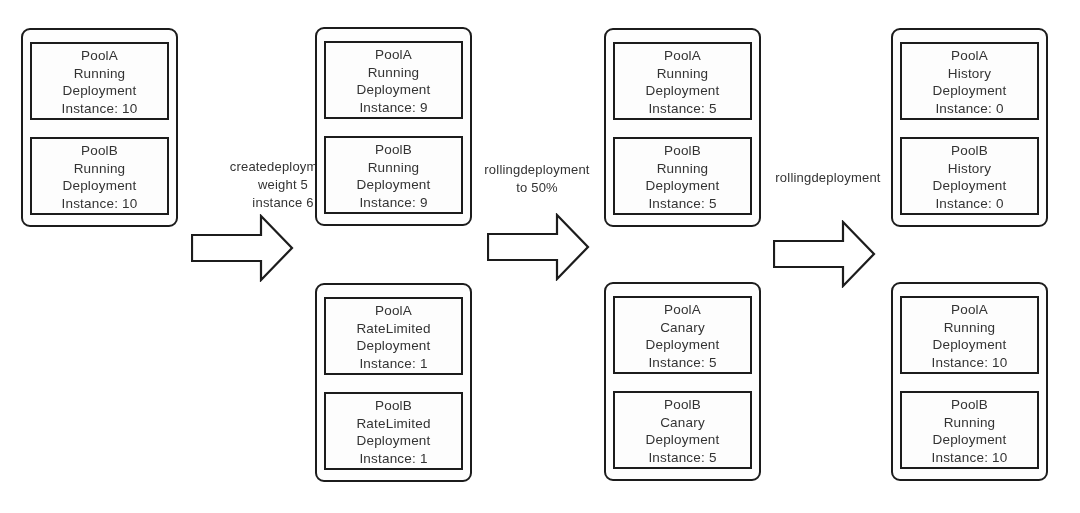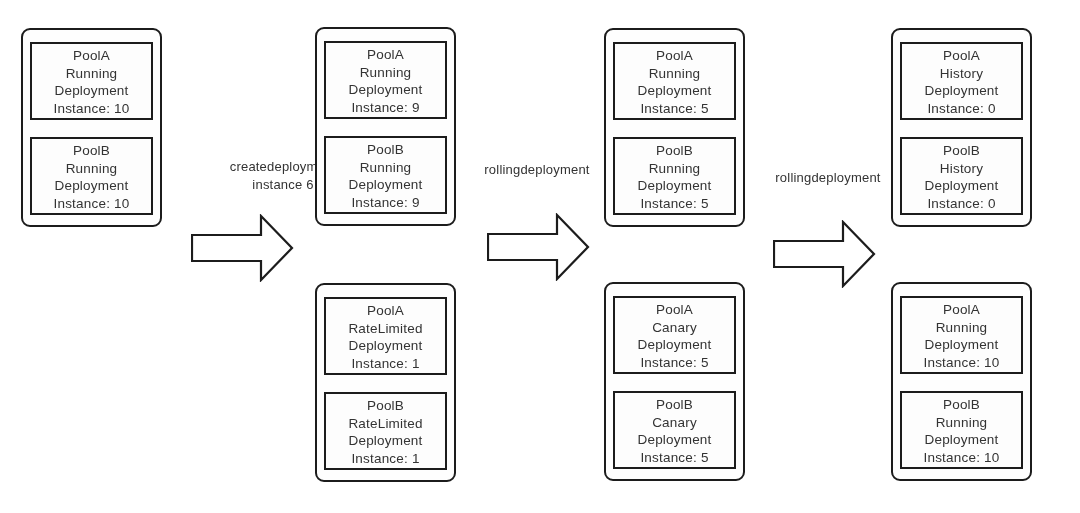--- a/index.html
+++ b/index.html
@@ -9,21 +9,21 @@
   }
   .canvas {
     position: relative;
     width: 1080px;
     height: 513px;
     background: #ffffff;
     overflow: hidden;
   }
   .group {
     position: absolute;
-    width: 141px;
+    width: 157px;
     height: 199px;
     box-sizing: border-box;
     border: 2px solid #1c1c1c;
     border-radius: 9px;
     background: #fefefe;
     padding: 12px 7px 8px 7px;
     display: flex;
     flex-direction: column;
     gap: 17px;
   }
@@ -85,20 +85,21 @@
     <div class="pool">
       <div class="ln">PoolB</div>
       <div class="ln">Running</div>
       <div class="ln">Deployment</div>
       <div class="ln">Instance: 10</div>
     </div>
   </div>
 
   <div class="tlabel t1">
     <div>createdeployment</div>
+    <div>weight 5</div>
     <div>instance 6</div>
   </div>
   <svg class="arrow a1" viewBox="0 0 103 68">
     <polygon points="1,21 70,21 70,2 101,34 70,66 70,47 1,47" fill="#ffffff" stroke="#1c1c1c" stroke-width="2.2"></polygon>
   </svg>
 
   <div class="group g-s2t">
     <div class="pool">
       <div class="ln">PoolA</div>
       <div class="ln">Running</div>
@@ -123,20 +124,21 @@
     <div class="pool">
       <div class="ln">PoolB</div>
       <div class="ln">RateLimited</div>
       <div class="ln">Deployment</div>
       <div class="ln">Instance: 1</div>
     </div>
   </div>
 
   <div class="tlabel t2">
     <div>rollingdeployment</div>
+    <div>to 50%</div>
   </div>
   <svg class="arrow a2" viewBox="0 0 103 68">
     <polygon points="1,21 70,21 70,2 101,34 70,66 70,47 1,47" fill="#ffffff" stroke="#1c1c1c" stroke-width="2.2"></polygon>
   </svg>
 
   <div class="group g-s3t">
     <div class="pool">
       <div class="ln">PoolA</div>
       <div class="ln">Running</div>
       <div class="ln">Deployment</div>

